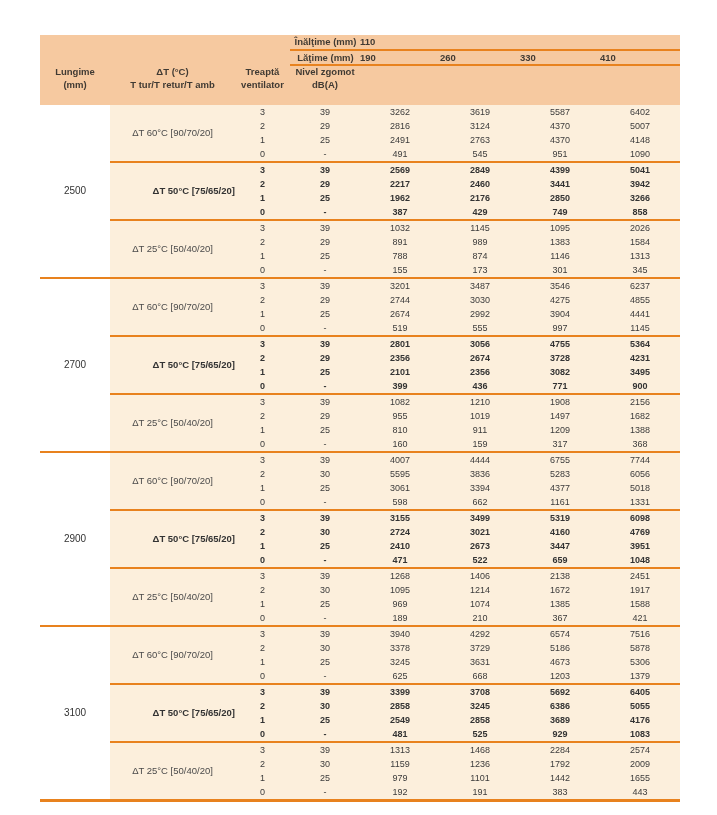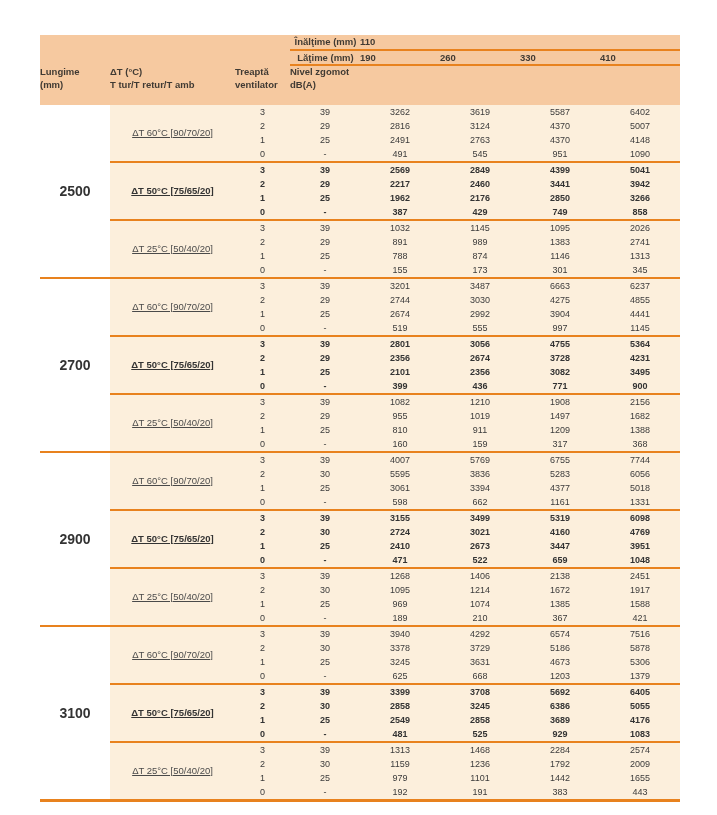--- a/index.html
+++ b/index.html
@@ -25,34 +25,34 @@
   
   thead td{
     background:var(--header-bg);
     color:var(--head-text);
     font-size:9.5px;font-weight:bold;line-height:1.2;
     height:15px;white-space:nowrap;
   }
   thead td.hlbl{text-align:center;padding-left:1px;}
   thead td.hval{}
   thead td.rule{border-bottom:2px solid var(--rule);}
-  thead tr.colhead td{height:34px;vertical-align:bottom;padding-bottom:13px;}
+  thead tr.colhead td{height:34px;vertical-align:bottom;text-align:center;padding-bottom:13px;}
   thead tr.colhead td div{line-height:1.35;}
   
   tbody td{
     background:var(--body-bg);
     font-size:9px;line-height:14px;height:14px;
     text-align:center;vertical-align:middle;
     color:var(--text);white-space:nowrap;
   }
   tbody td.lungime{
-    background:#ffffff;font-weight:bold;font-size:14px;color:#333;
+    background:#ffffff;font-weight:normal;font-size:10px;color:#333;
   }
-  tbody td.dtlabel{font-size:9.5px;color:#4a4a4a;text-decoration:underline;}
-  tbody td.dtlabel.bold{font-weight:bold;color:#333;}
+  tbody td.dtlabel{font-size:9.5px;color:#4a4a4a;}
+  tbody td.dtlabel.bold{font-weight:bold;color:#333;text-align:right;}
   tbody tr.bold-rows td{font-weight:bold;color:#333;}
   tr.group-start td, tr.sub-start td{border-top:2px solid var(--rule);}
   tbody tr:first-child td{border-top:0;}
 </style>
 </head>
 <body>
 
 <div class="page">
   <table class="spec">
     <colgroup>
@@ -175,21 +175,21 @@
           <td>1145</td>
           <td>1095</td>
           <td>2026</td>
         </tr>
         <tr>
           <td>2</td>
           <td>29</td>
           <td>891</td>
           <td>989</td>
           <td>1383</td>
-          <td>2741</td>
+          <td>1584</td>
         </tr>
         <tr>
           <td>1</td>
           <td>25</td>
           <td>788</td>
           <td>874</td>
           <td>1146</td>
           <td>1313</td>
         </tr>
         <tr>
@@ -200,21 +200,21 @@
           <td>301</td>
           <td>345</td>
         </tr>
         <tr class="group-start">
           <td class="lungime" rowspan="12">2700</td>
           <td class="dtlabel" rowspan="4">ΔT 60°C [90/70/20]</td>
           <td>3</td>
           <td>39</td>
           <td>3201</td>
           <td>3487</td>
-          <td>6663</td>
+          <td>3546</td>
           <td>6237</td>
         </tr>
         <tr>
           <td>2</td>
           <td>29</td>
           <td>2744</td>
           <td>3030</td>
           <td>4275</td>
           <td>4855</td>
         </tr>
@@ -299,21 +299,21 @@
           <td>159</td>
           <td>317</td>
           <td>368</td>
         </tr>
         <tr class="group-start">
           <td class="lungime" rowspan="12">2900</td>
           <td class="dtlabel" rowspan="4">ΔT 60°C [90/70/20]</td>
           <td>3</td>
           <td>39</td>
           <td>4007</td>
-          <td>5769</td>
+          <td>4444</td>
           <td>6755</td>
           <td>7744</td>
         </tr>
         <tr>
           <td>2</td>
           <td>30</td>
           <td>5595</td>
           <td>3836</td>
           <td>5283</td>
           <td>6056</td>

